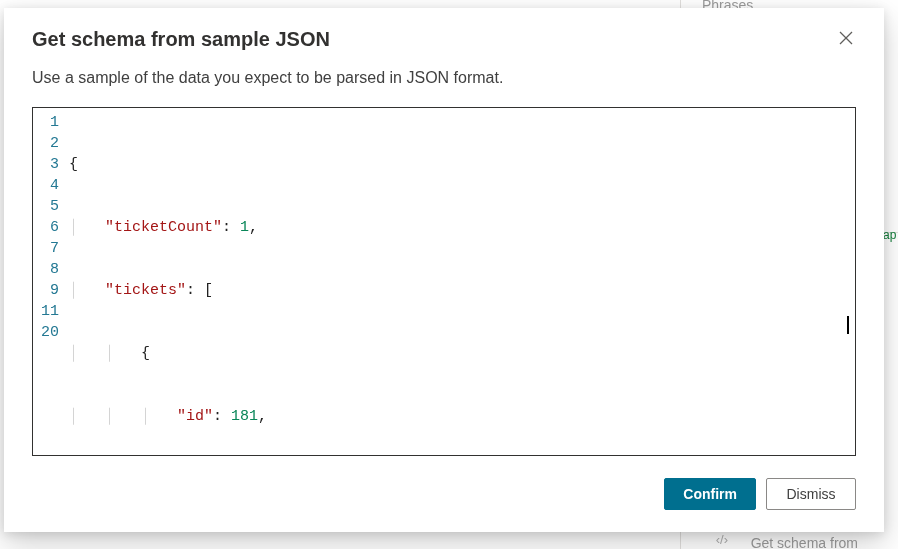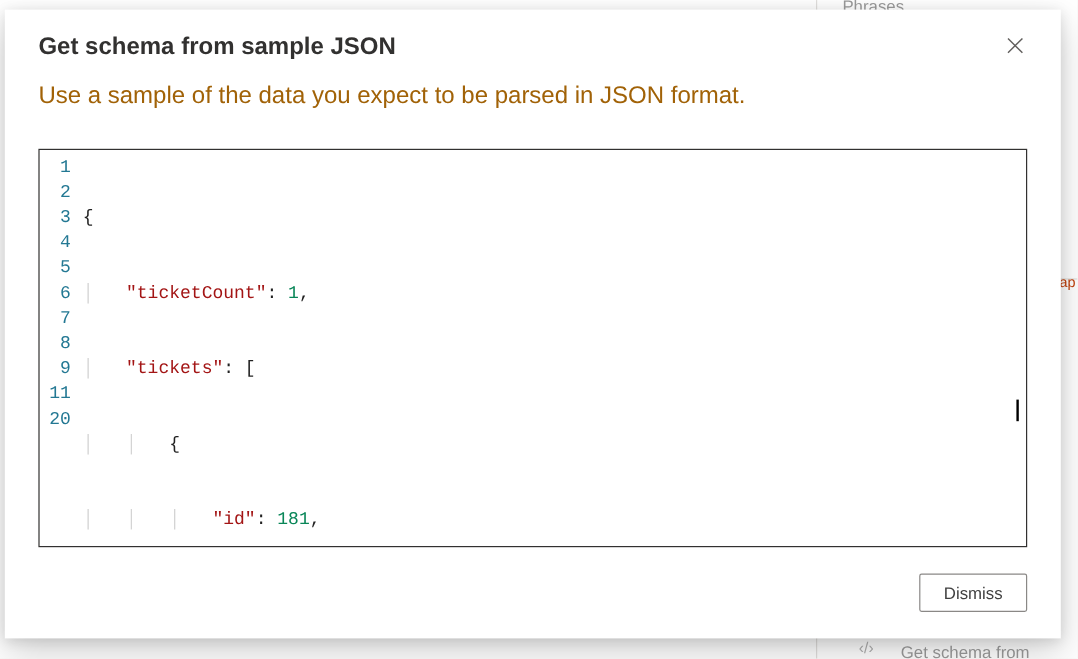--- a/index.html
+++ b/index.html
@@ -52,21 +52,21 @@
       border-top: 1px solid #e1dfdd;
     }
 
     .bg-tab {
       position: absolute;
       top: 228px;
       right: 0;
       width: 15px;
       height: 20px;
       font-size: 12px;
-      color: #c2410c;
+      color: #15803d;
     }
 
     .bg-get-schema {
       position: absolute;
       bottom: -2px;
       right: 40px;
       color: #9b9b9b;
       font-size: 14px;
     }
 
@@ -115,23 +115,23 @@
     }
 
     .close-btn svg {
       width: 14px;
       height: 14px;
       stroke: #605e5c;
       stroke-width: 1.2;
     }
 
     .modal-desc {
-      font-size: 20px;
-      color: #a16207;
-      margin-bottom: 32px;
+      font-size: 16px;
+      color: #404040;
+      margin-bottom: 20px;
     }
 
     .code-editor {
       flex: 1;
       border: 1px solid #323130;
       position: relative;
       overflow: hidden;
       font-family: Consolas, "Courier New", monospace;
       font-size: 15px;
       line-height: 21px;
@@ -258,16 +258,17 @@
       
       
       
       
       
     </div>
     <div class="cursor-bar"></div>
   </div>
 
   <div class="modal-footer">
+    <button class="btn btn-primary">Confirm</button>
     <button class="btn btn-secondary">Dismiss</button>
   </div>
 
 </div>
 
 </body></html>

